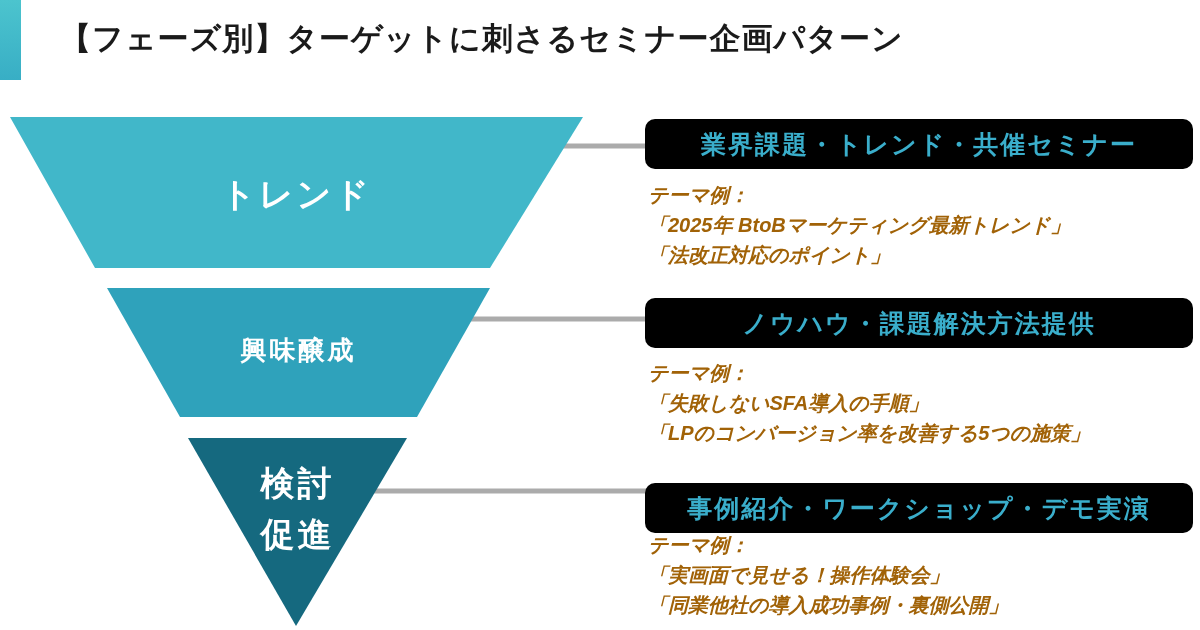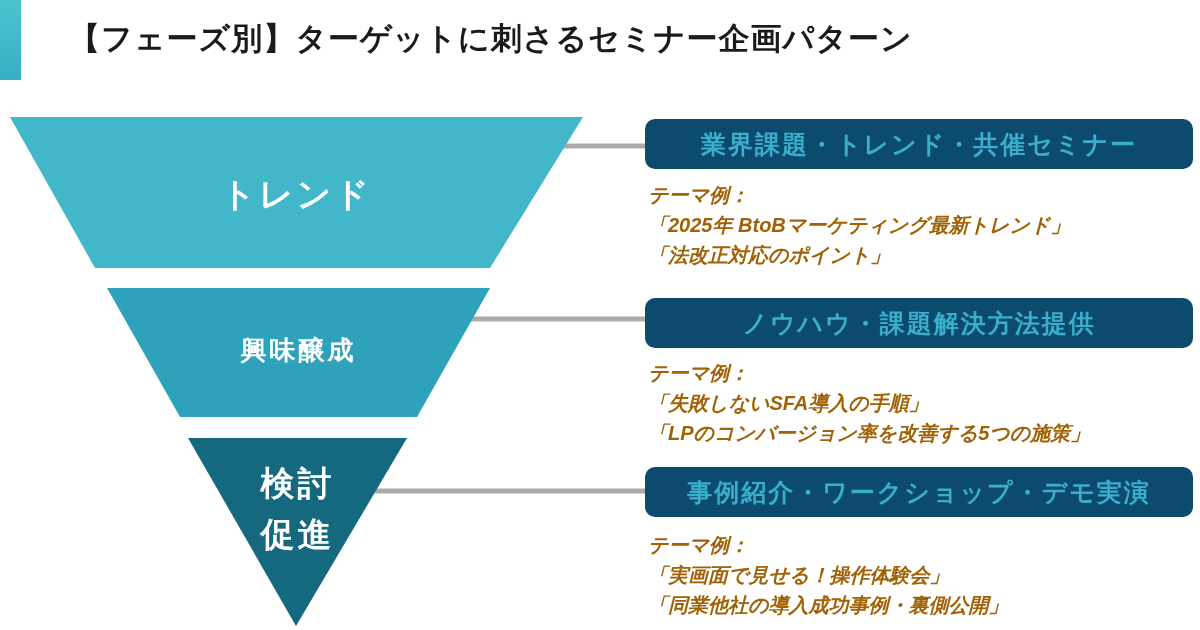--- a/index.html
+++ b/index.html
@@ -7,42 +7,42 @@
     width:1200px;height:630px;background:#ffffff;overflow:hidden;position:relative;
     font-family:"Liberation Sans","DejaVu Sans",sans-serif;
   }
   .canvas{position:absolute;inset:0;width:1200px;height:630px;}
 
   .accent-bar{
     position:absolute;left:0;top:0;width:21px;height:80px;
     background:linear-gradient(180deg,#4cc4ce 0%,#38aec5 100%);
   }
   .title{
-    position:absolute;left:69px;top:20px;margin:0;width:1100px;
+    position:absolute;left:60px;top:20px;margin:0;width:1100px;
     font-size:31px;font-weight:800;color:#1a1a1a;letter-spacing:1px;line-height:1.2;
   }
 
   .funnel-svg{position:absolute;left:0;top:0;width:1200px;height:630px;}
 
   .funnel-label{
     position:absolute;text-align:center;color:#ffffff;font-weight:bold;
     letter-spacing:3px;
   }
   .funnel-label.l1{left:10px;top:172px;width:573px;font-size:34px;}
   .funnel-label.l2{left:107px;top:333px;width:383px;font-size:26px;}
   .funnel-label.l3{left:188px;top:458px;width:219px;font-size:34px;line-height:51px;}
 
   .header-box{
     position:absolute;left:645px;width:548px;height:50px;border-radius:10px;
-    background:#0c4a6e;display:flex;align-items:center;justify-content:center;
+    background:#000000;display:flex;align-items:center;justify-content:center;
   }
   .header-box .header-text{
     color:#3aaecb;font-size:25px;font-weight:bold;letter-spacing:2px;white-space:nowrap;
   }
-  .hb1{top:119px;} .hb2{top:298px;} .hb3{top:467px;}
+  .hb1{top:119px;} .hb2{top:298px;} .hb3{top:483px;}
 
   .theme-block{
     position:absolute;left:648px;width:552px;
     color:#a16207;font-size:20px;font-weight:bold;line-height:30px;font-style:italic;
   }
   .tb1{top:180px;} .tb2{top:358px;} .tb3{top:530px;}
   .theme-block div{white-space:nowrap;}
 </style>
 </head>
 <body>

